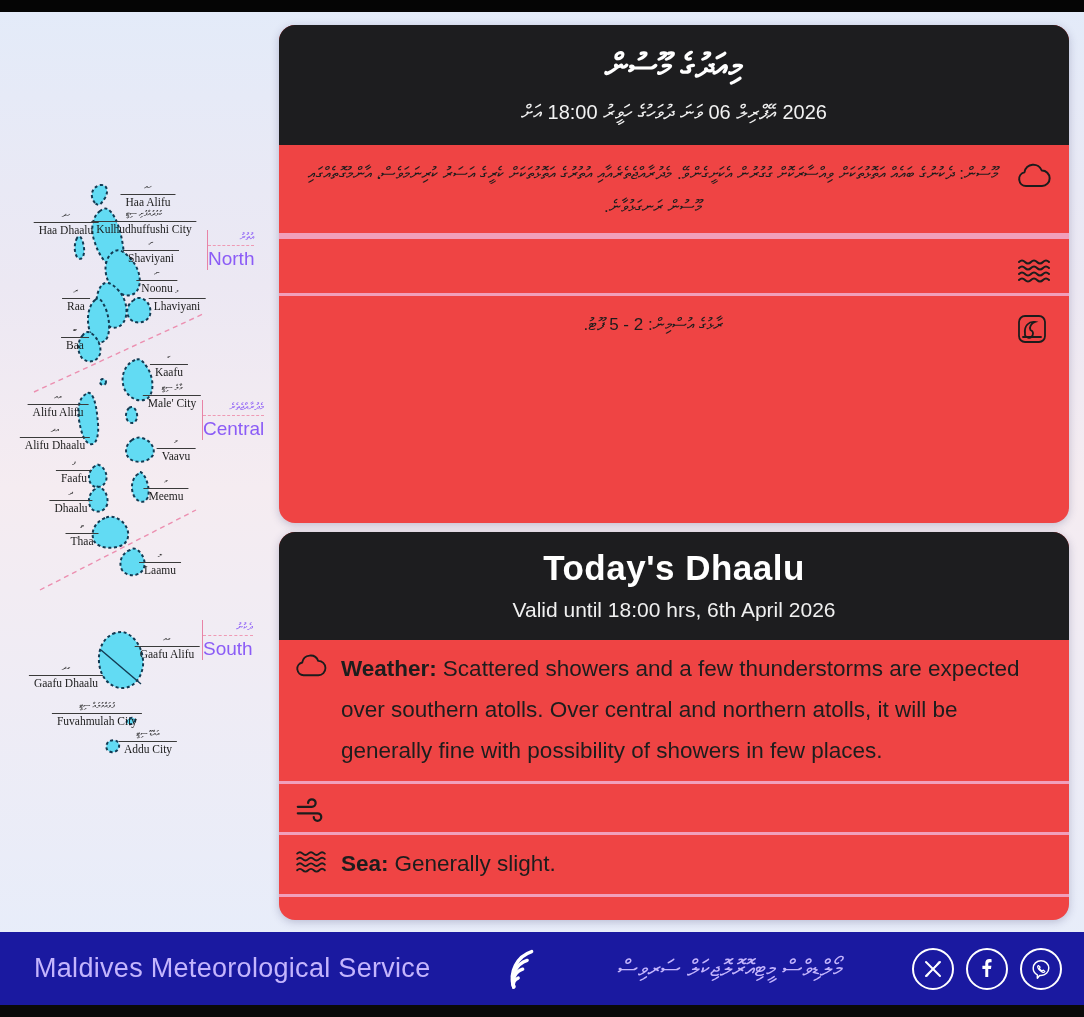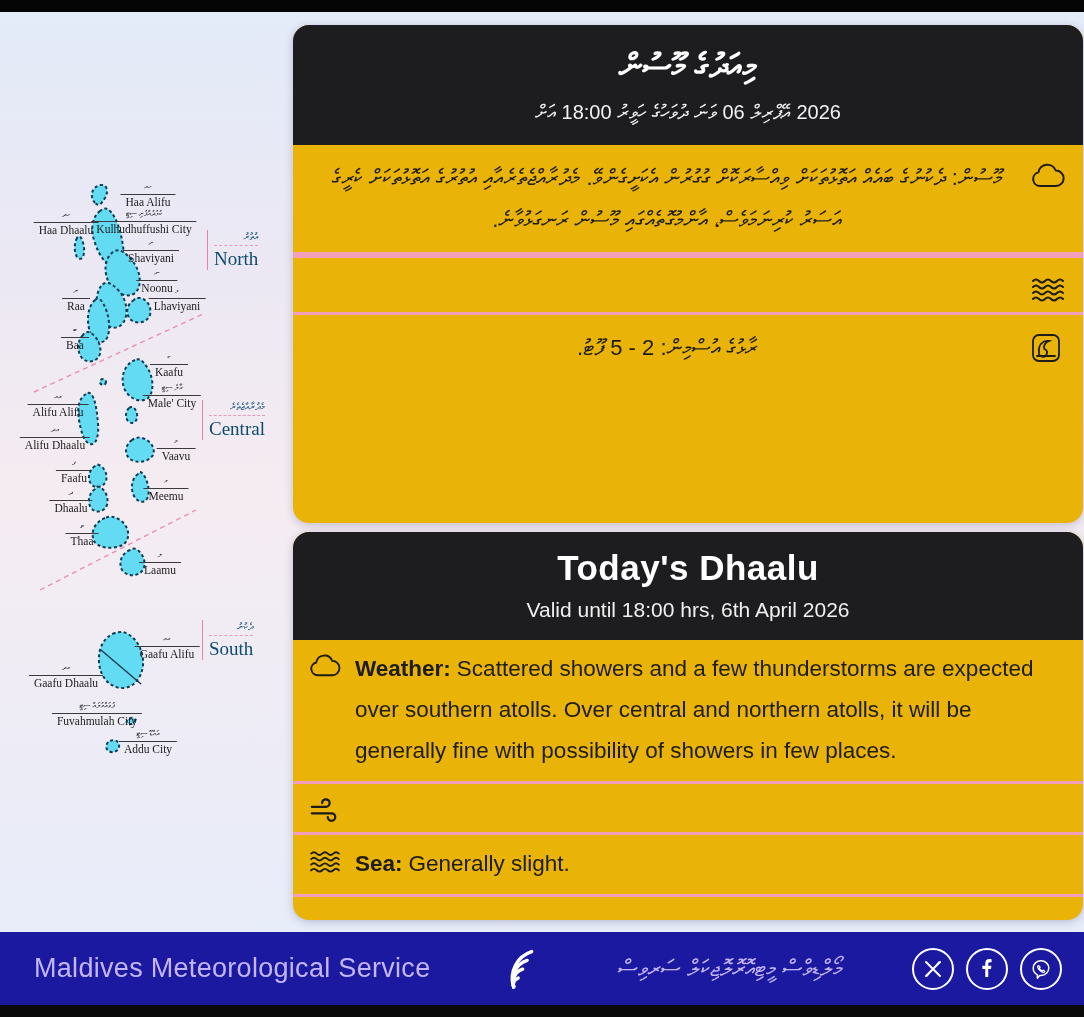--- a/index.html
+++ b/index.html
@@ -6,52 +6,52 @@
   body{
     width:1084px;height:1017px;position:relative;overflow:hidden;
     font-family:"Liberation Sans",sans-serif;
     background:linear-gradient(180deg,#e3ebf9 0%,#ecE8f3 28%,#f5ecf1 48%,#efecf5 68%,#e5edfb 100%);
   }
   .strip{position:absolute;left:0;width:1084px;background:#050505;}
   .strip.top{top:0;height:12px;}
   .strip.bottom{bottom:0;height:12px;background:#0a0a0a;}
 
   
-  .card{position:absolute;left:293px;width:790px;border-radius:16px;overflow:hidden;
-        background:#eab308;box-shadow:0 2px 8px rgba(60,60,110,.28);}
+  .card{position:absolute;left:279px;width:790px;border-radius:16px;overflow:hidden;
+        background:#ef4444;box-shadow:0 2px 8px rgba(60,60,110,.28);}
   .card-header{background:#1d1d1f;color:#fff;text-align:center;padding:16px 10px 18px;}
   #dhivehi-card{top:25px;height:498px;}
   #english-card{top:532px;height:388px;}
   .dv-title{font-size:33px;font-weight:bold;line-height:1.5;}
   .dv-valid{font-size:20px;margin-top:6px;line-height:1.5;color:#f2f2f2;}
   .en-title{font-size:35px;font-weight:bold;letter-spacing:.5px;}
   .en-valid{font-size:21px;margin-top:10px;color:#f0f0f0;}
 
   .divider{height:3px;background:#f19fbb;width:100%;}
 
   .drow{display:flex;flex-direction:row-reverse;align-items:flex-start;padding:12px 16px 10px 20px;}
   .drow .ic{flex:0 0 36px;margin-left:10px;margin-top:6px;}
-  .drow p{margin:0;flex:1;direction:rtl;text-align:center;font-size:22px;line-height:1.95;color:#1c1c1c;}
+  .drow p{margin:0;flex:1;direction:rtl;text-align:center;font-size:17px;line-height:1.95;color:#1c1c1c;}
 
   .erow{display:flex;align-items:flex-start;padding:9px 18px 9px 16px;}
   .erow .ic{flex:0 0 34px;margin-right:12px;margin-top:5px;}
   .erow p{margin:0;flex:1;font-size:22.5px;line-height:1.82;color:#1d1d1d;}
   .erow b{font-weight:bold;margin-right:6px;}
 
   .ic svg{display:block;}
 
   
   #map{position:absolute;left:0;top:0;width:293px;height:935px;}
   .map-svg{position:absolute;left:0;top:0;}
   .map-label{position:absolute;transform:translateX(-50%);text-align:center;
              font-family:"Liberation Serif",serif;color:#1b1b1b;white-space:nowrap;}
   .map-label .dv{display:block;font-size:8px;line-height:10px;}
   .map-label .nm{display:inline-block;border-top:1.2px solid #3a3a3a;padding:1px 5px 0;font-size:11.5px;line-height:13px;}
-  .map-region{position:absolute;border-left:1.6px solid #e883a6;padding-left:6px;
-              font-family:Liberation Serif, serif;color:#0c4a6e;white-space:nowrap;}
+  .map-region{position:absolute;border-left:1.6px solid #e883a6;padding-left:0;
+              font-family:Liberation Sans, sans-serif;color:#8b5cf6;white-space:nowrap;}
   .map-region .dv{display:block;font-size:10px;line-height:13px;border-bottom:1.5px dashed #ef9ab4;padding-bottom:2px;margin-bottom:2px;}
   .map-region .nm{font-size:19px;line-height:22px;}
 
   
   #footer{position:absolute;left:0;bottom:12px;width:1084px;height:73px;background:#1a19a0;
           display:flex;align-items:center;}
   #footer .org-en{color:#c4b5fd;font-size:27px;margin-left:34px;letter-spacing:.3px;}
   #footer .logo{margin-left:68px;}
   #footer .org-dv{color:#c4b5fd;font-size:23px;direction:rtl;flex:1;text-align:center;line-height:1.6;}
   #footer .socials{display:flex;gap:12px;margin-right:22px;}

